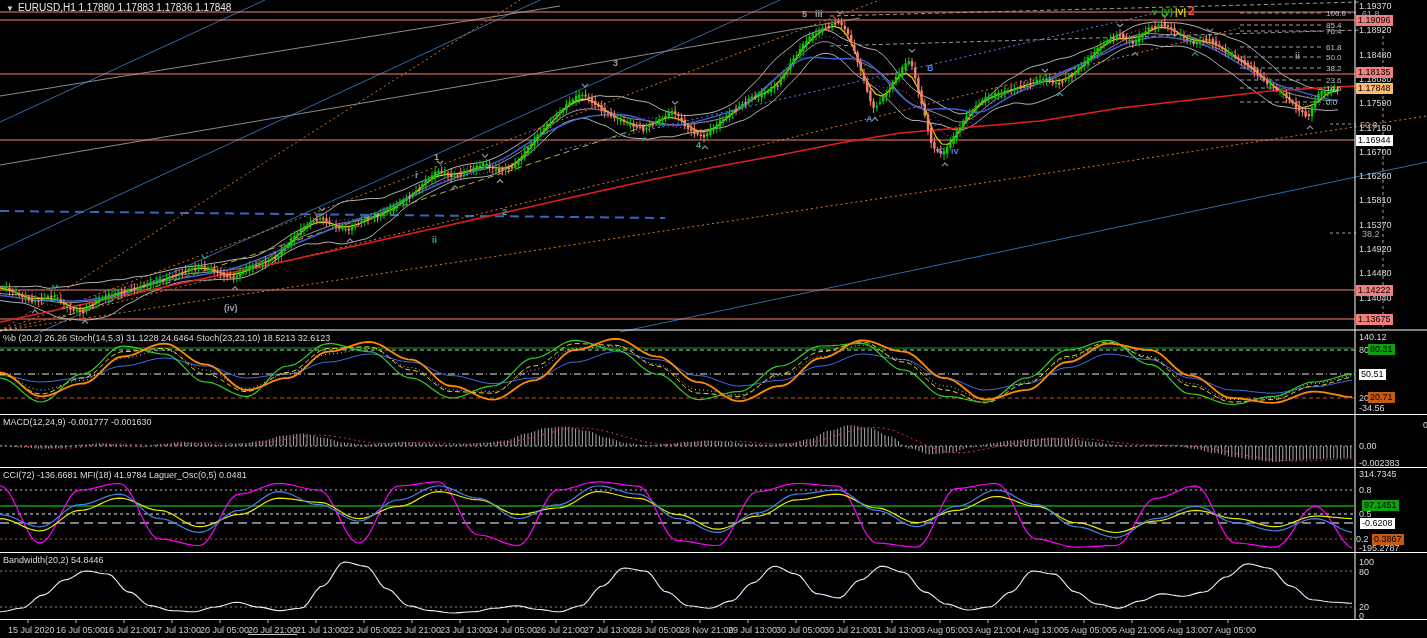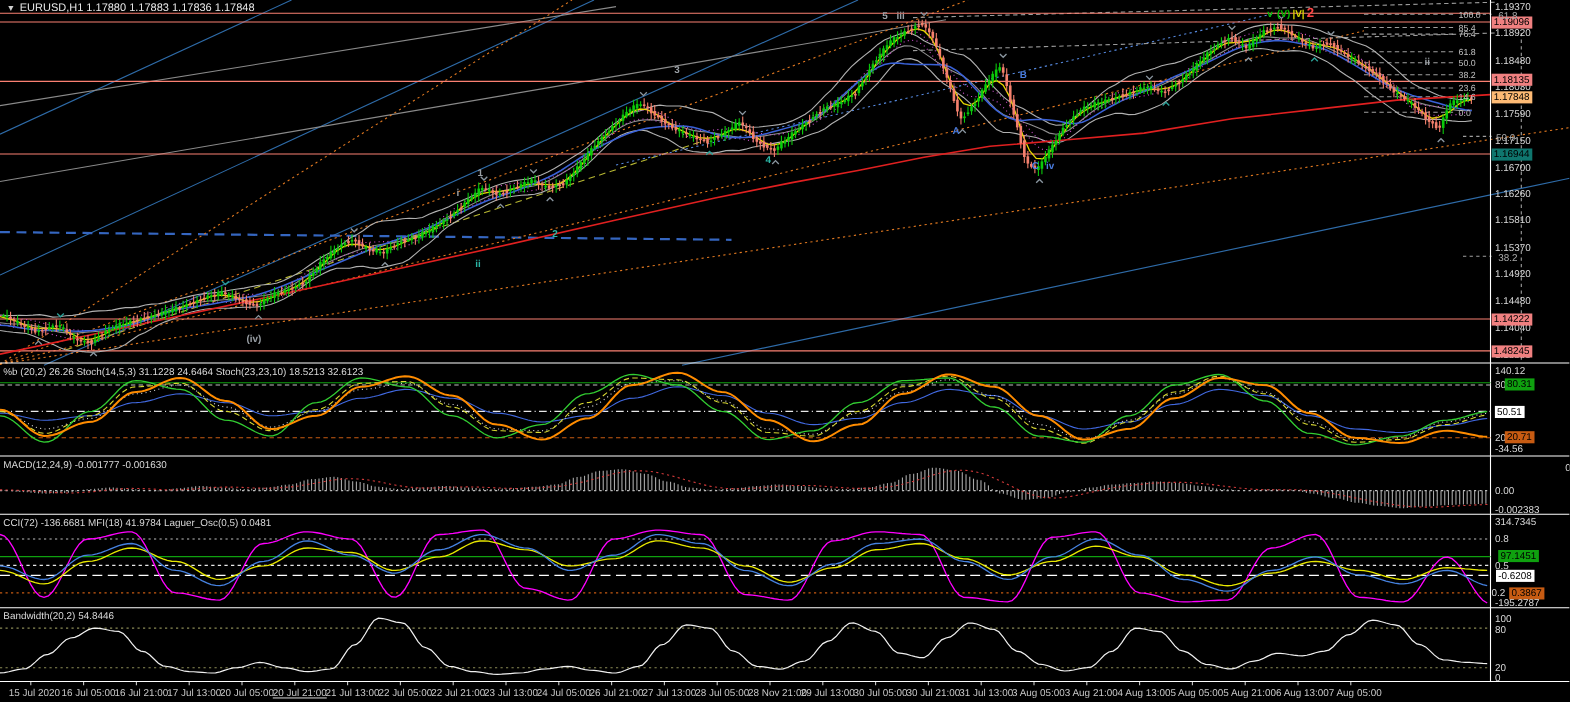--- a/index.html
+++ b/index.html
@@ -1397,23 +1397,23 @@
       <div class="lbl" style="left: 1359px; top: 147px;">1.16700</div>
       <div class="lbl" style="left: 1359px; top: 171px; text-align: center;">1.16260</div>
       <div class="lbl" style="left: 1359px; top: 195px; text-align: right;">1.15810</div>
       <div class="lbl" style="left: 1359px; top: 220px;">1.15370</div>
       <div class="lbl" style="left: 1359px; top: 244px;">1.14920</div>
       <div class="lbl" style="left: 1359px; top: 268px;">1.14480</div>
       <div class="lbl" style="left: 1359px; top: 293px;">1.14040</div>
       <div class="lbl" style="left: 1359px; top: 317px;">1.13590</div>
       <div class="badge" style="left: 1356px; top: 15px; background: rgb(240, 128, 128);">1.19096</div>
       <div class="badge" style="left: 1356px; top: 67px; background: rgb(240, 128, 128);">1.18135</div>
-      <div class="badge" style="left: 1356px; top: 135px; background: #0f766e;">1.16944</div>
+      <div class="badge" style="left: 1356px; top: 135px; background: #ffffff;">1.16944</div>
       <div class="badge" style="left: 1356px; top: 285px; background: rgb(240, 128, 128);">1.14222</div>
-      <div class="badge" style="left: 1356px; top: 314px; background: rgb(240, 128, 128);">1.48245</div>
+      <div class="badge" style="left: 1356px; top: 314px; background: rgb(240, 128, 128);">1.13675</div>
       <div class="badge" style="left: 1356px; top: 83px; background: #fdba74;">1.17848</div>
       <div class="lbl" style="left: 1359px; top: 332px;">140.12</div>
       <div class="lbl" style="left: 1359px; top: 345px;">80</div>
       <div class="badge" style="left: 1368px; top: 344px; background: rgb(15, 160, 15);">80.31</div>
       <div class="badge" style="left: 1359px; top: 369px; background: rgb(255, 255, 255);">50.51</div>
       <div class="lbl" style="left: 1359px; top: 393px;">20</div>
       <div class="badge" style="left: 1368px; top: 392px; background: rgb(199, 91, 18);">20.71</div>
       <div class="lbl" style="left: 1359px; top: 403px;">-34.56</div>
       <div class="lbl" style="left: 1399px; top: 420px; margin-left: 24px;">0.003167</div>
       <div class="lbl" style="left: 1359px; top: 441px;">0.00</div>

